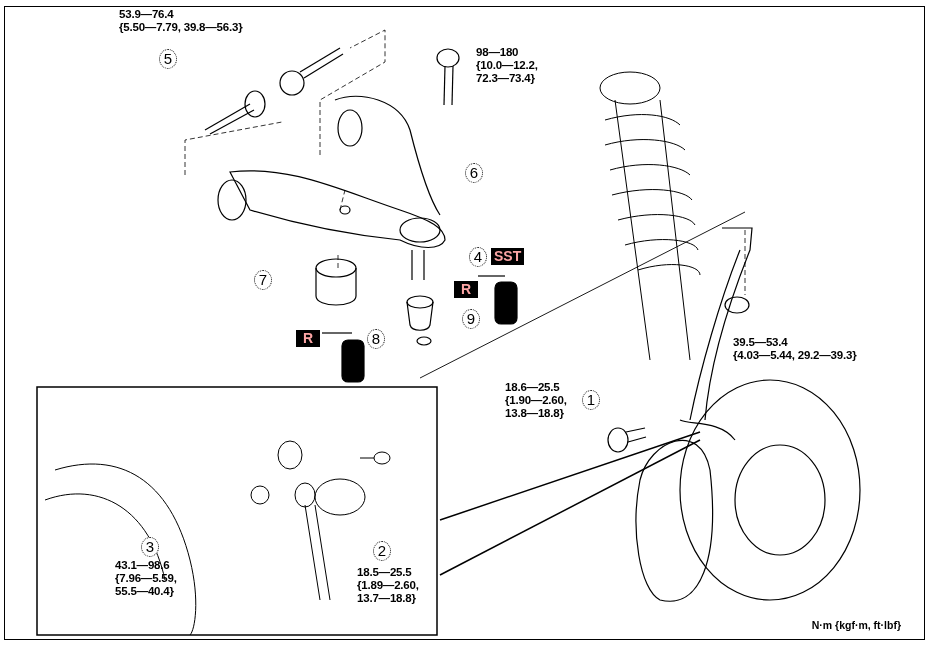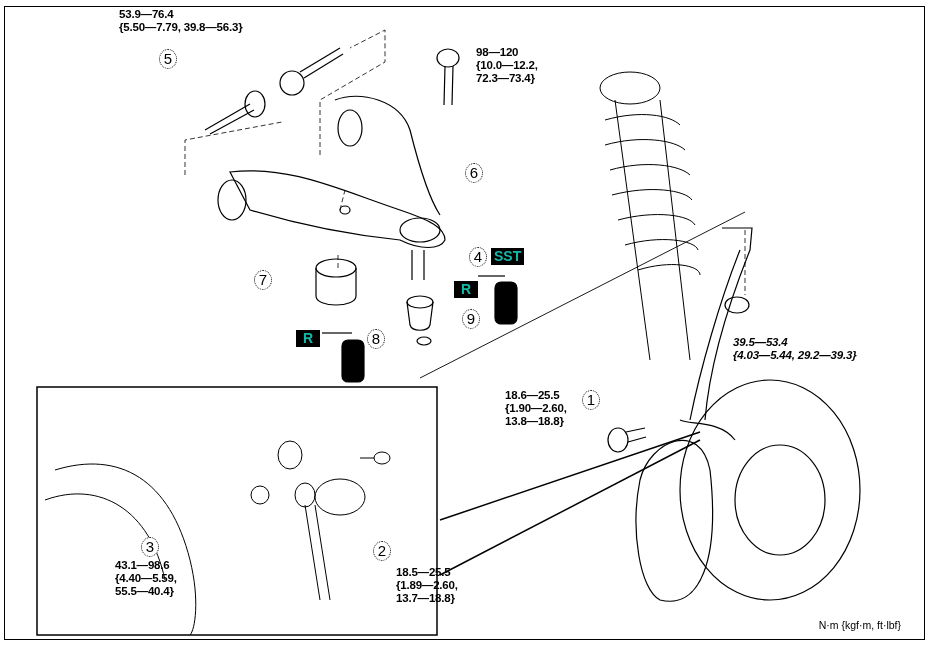--- a/index.html
+++ b/index.html
@@ -6,23 +6,23 @@
   body { width:931px; height:645px; position:relative; overflow:hidden;
          font-family:"Liberation Sans", sans-serif; color:#000; }
   .frame { position:absolute; left:4px; top:6px; width:921px; height:634px;
            border:1.5px solid #000; box-sizing:border-box; }
   svg.art { position:absolute; left:0; top:0; }
   .lbl { position:absolute; font-weight:bold; font-size:11.5px; line-height:13px;
          white-space:pre; letter-spacing:-0.2px; }
   .callout { position:absolute; width:16px; height:18px; border:1px dotted #000;
              border-radius:50%; font-size:15px; line-height:18px; text-align:center;
              background:#fff; }
-  .tag { position:absolute; background:#000; color:#14b8a6; font-weight:bold;
+  .tag { position:absolute; background:#000; color:#fca5a5; font-weight:bold;
          font-size:14px; line-height:17px; text-align:center; padding:0 3px; }
-  .units { position:absolute; right:30px; bottom:14px; font-weight:normal; font-size:10.5px; }
+  .units { position:absolute; right:30px; bottom:14px; font-weight:bold; font-size:10.5px; }
 </style>
 </head>
 <body>
 
 <div class="frame"></div>
 
 <svg class="art" width="931" height="645" viewBox="0 0 931 645" fill="none" stroke="#000" stroke-width="1.2">
 
   <g>
     <line x1="205" y1="130" x2="250" y2="104"></line>
@@ -123,32 +123,32 @@
     <line x1="305" y1="505" x2="320" y2="600"></line>
       <line x1="315" y1="505" x2="330" y2="600"></line>
     <ellipse cx="340" cy="497" rx="25" ry="18"></ellipse>
     <ellipse cx="382" cy="458" rx="8" ry="6"></ellipse>
     <line x1="360" y1="458" x2="374" y2="458"></line>
   </g>
 </svg>
 
 <div class="lbl" style="left:95px;top:8px;margin-left:24px;"><span>53.9—76.4</span>
 <span>{5.50—7.79, 39.8—56.3}</span></div>
-<div class="lbl" style="left:476px;top:46px;"><span>98—120</span>
+<div class="lbl" style="left:476px;top:46px;"><span>98—180</span>
 <span>{10.0—12.2,</span>
 <span>72.3—73.4}</span></div>
-<div class="lbl" style="left:733px;top:336px;font-style:italic;"><span>39.5—53.4</span>
+<div class="lbl" style="left:733px;top:336px;"><span>39.5—53.4</span>
 <span>{4.03—5.44, 29.2—39.3}</span></div>
-<div class="lbl" style="left:505px;top:381px;margin-top:8px;"><span>18.6—25.5</span>
+<div class="lbl" style="left:505px;top:381px;"><span>18.6—25.5</span>
 <span>{1.90—2.60,</span>
 <span>13.8—18.8}</span></div>
 <div class="lbl" style="left:115px;top:559px;"><span>43.1—98.6</span>
-<span>{4.40—5.59,</span>
+<span>{7.96—5.59,</span>
 <span>55.5—40.4}</span></div>
-<div class="lbl" style="left:357px;top:566px;margin-left:39px;"><span>18.5—25.5</span>
+<div class="lbl" style="left:357px;top:566px;"><span>18.5—25.5</span>
 <span>{1.89—2.60,</span>
 <span>13.7—18.8}</span></div>
 
 <div class="callout" style="left:582px;top:390px;">1</div>
 <div class="callout" style="left:373px;top:541px;">2</div>
 <div class="callout" style="left:141px;top:537px;">3</div>
 <div class="callout" style="left:469px;top:247px;">4</div>
 <div class="callout" style="left:159px;top:49px;">5</div>
 <div class="callout" style="left:465px;top:163px;">6</div>
 <div class="callout" style="left:254px;top:270px;">7</div>

